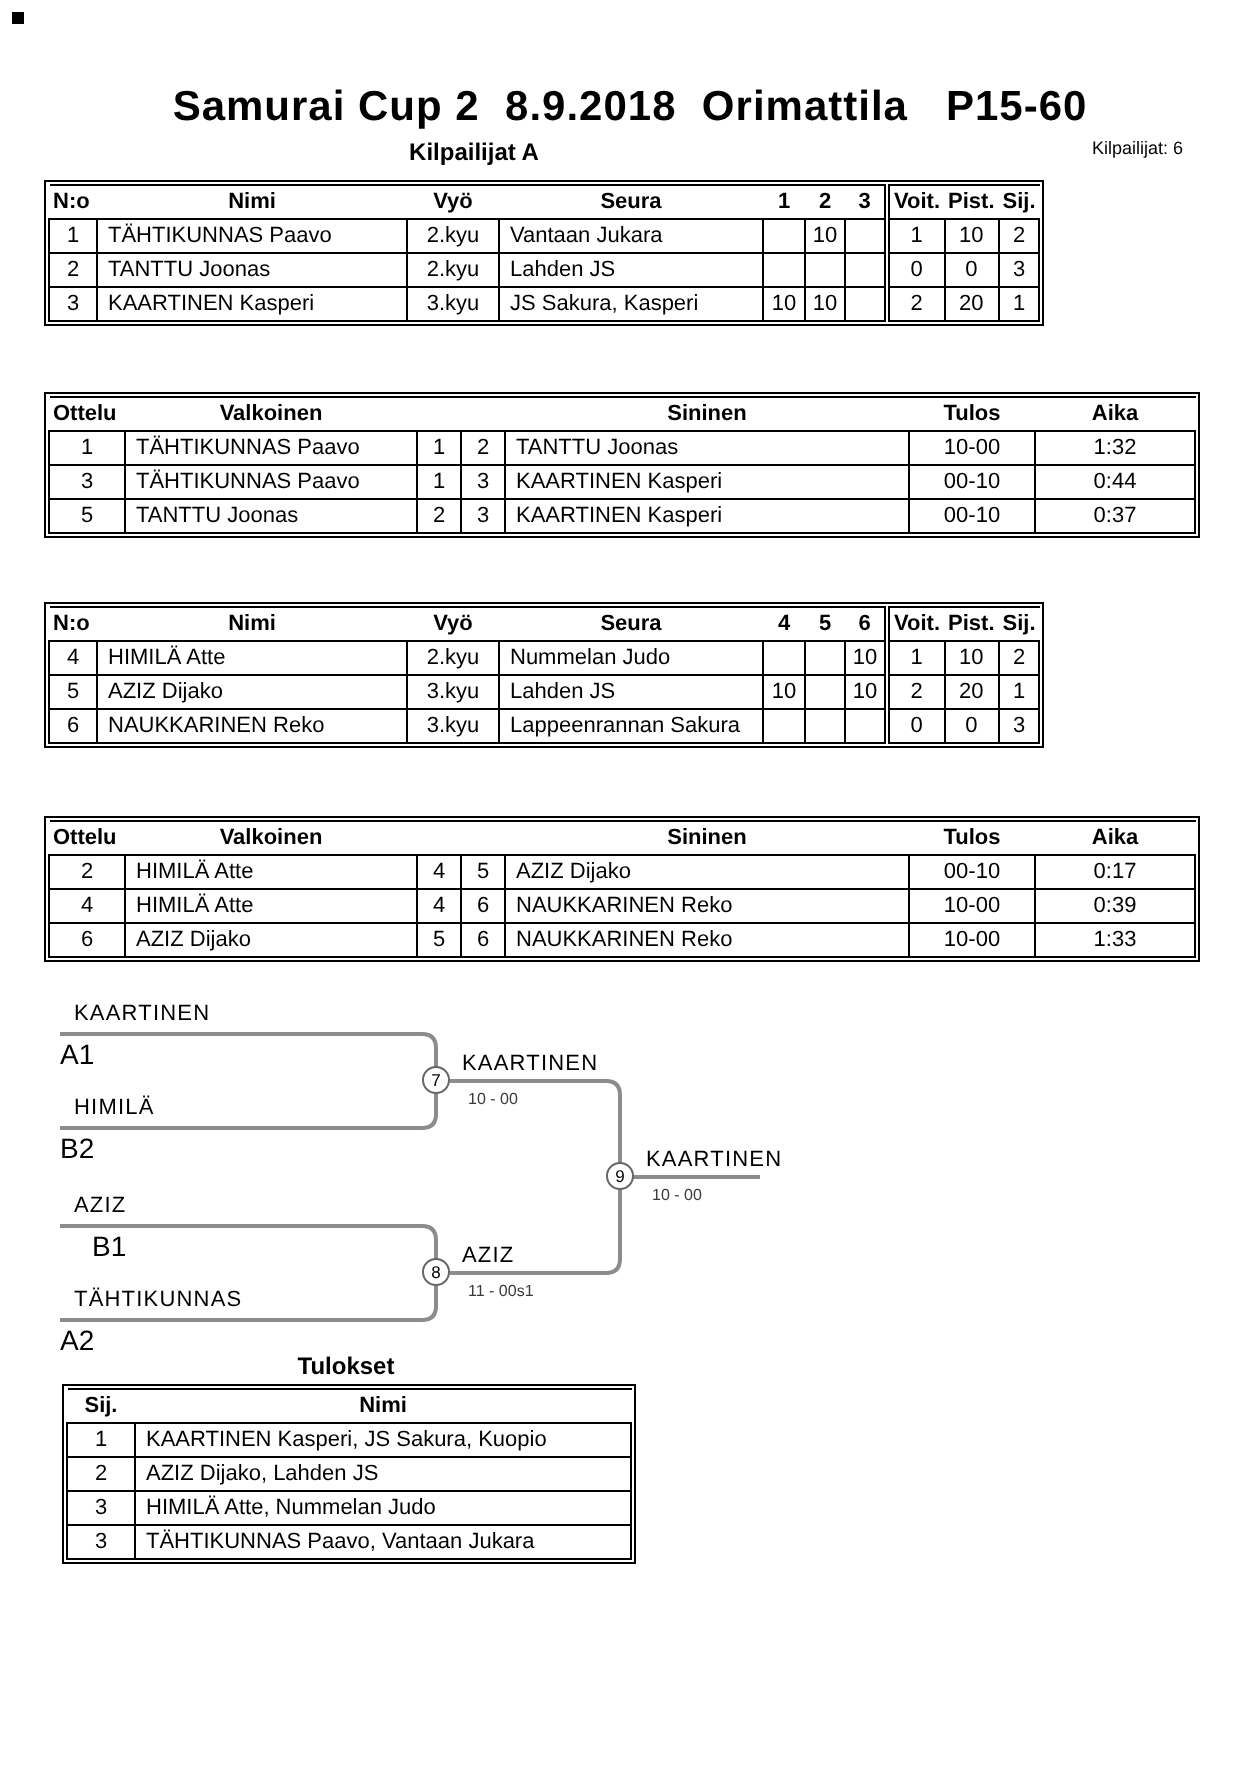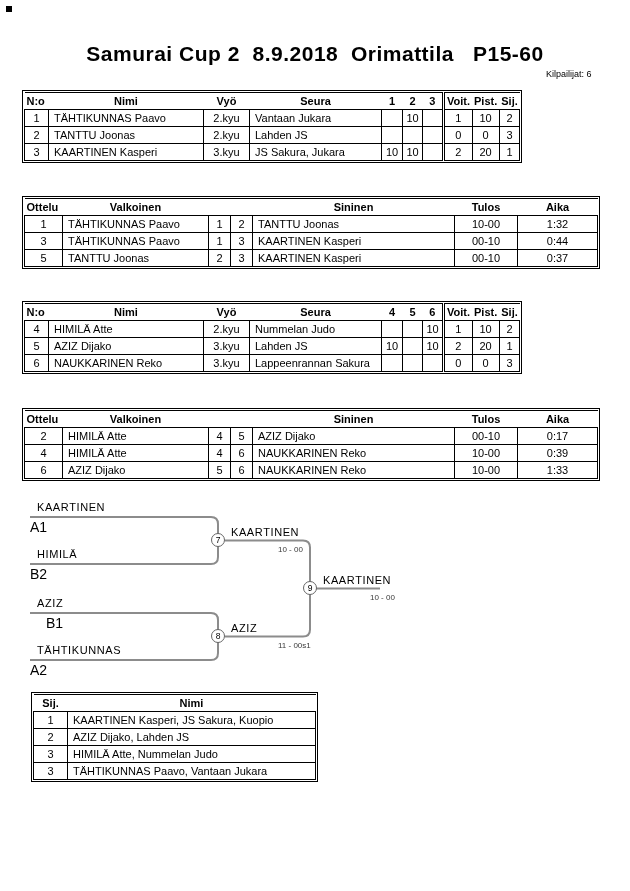--- a/index.html
+++ b/index.html
@@ -27,35 +27,36 @@
   }
   th.ha-left { text-align:left; padding-left:2px; }
   td.c { text-align:center; }
   td.l { text-align:left; padding-left:5px; }
   .grp { border-left:3px double #000 !important; }
 
   .bracket-svg { position:absolute; left:0; top:0; z-index:1; pointer-events:none; }
   .bracket-svg path { stroke:#8c8c8c; stroke-width:2; fill:none; }
   .bk-name { position:absolute; z-index:2; font-size:11px; letter-spacing:0.6px; white-space:pre; }
   .bk-seed { position:absolute; z-index:2; font-size:14px; white-space:pre; }
-  .bk-score { position:absolute; z-index:2; font-size:8px; color:#3a3a3a; white-space:pre;margin-left:44px; }
+  .bk-score { position:absolute; z-index:2; font-size:8px; color:#3a3a3a; white-space:pre; }
   .bk-circle {
     position:absolute; z-index:3; width:14px; height:14px; border:1px solid #666;
     border-radius:50%; background:#fff; font-size:8.5px; line-height:13px;
     text-align:center; box-sizing:border-box;
   }
 </style>
 </head>
 <body>
 
 <div class="page">
 
   <div class="page-mark"></div>
 
   <div class="page-title">Samurai Cup 2  8.9.2018  Orimattila   P15-60</div>
+  <div class="sec-heading" style="left:22px; top:69px; width:430px;">Kilpailijat A</div>
   <div class="note" style="left:546px; top:69px;">Kilpailijat: 6</div>
 
   <div class="tbl-wrap" style="left:22px; top:90px;">
     <table>
       <colgroup>
           <col style="width:24px">
           <col style="width:155px">
           <col style="width:46px">
           <col style="width:132px">
           <col style="width:21px">
@@ -99,21 +100,21 @@
         <td class="c"></td>
         <td class="c"></td>
         <td class="c grp">0</td>
         <td class="c">0</td>
         <td class="c">3</td>
       </tr>
       <tr>
         <td class="c">3</td>
         <td class="l">KAARTINEN Kasperi</td>
         <td class="c">3.kyu</td>
-        <td class="l">JS Sakura, Jukara</td>
+        <td class="l">JS Sakura, Kasperi</td>
         <td class="c">10</td>
         <td class="c">10</td>
         <td class="c"></td>
         <td class="c grp">2</td>
         <td class="c">20</td>
         <td class="c">1</td>
       </tr>
     </tbody>
       </table>
   </div>
@@ -313,20 +314,21 @@
   <div class="bk-score" style="left:234px; top:545px;">10 - 00</div>
 
   <div class="bk-circle" style="left:211px; top:629px;">8</div>
   <div class="bk-name" style="left:231px; top:622px;">AZIZ</div>
   <div class="bk-score" style="left:234px; top:641px;">11 - 00s1</div>
 
   <div class="bk-circle" style="left:303px; top:581px;">9</div>
   <div class="bk-name" style="left:323px; top:574px;">KAARTINEN</div>
   <div class="bk-score" style="left:326px; top:593px;">10 - 00</div>
 
+  <div class="sec-heading" style="left:31px; top:676px; width:284px;">Tulokset</div>
 
   <div class="tbl-wrap" style="left:31px; top:692px;">
     <table>
       <colgroup>
           <col style="width:34px">
           <col style="width:248px">
         </colgroup>
       <tbody>
           <tr>
         <th>Sij.</th>

